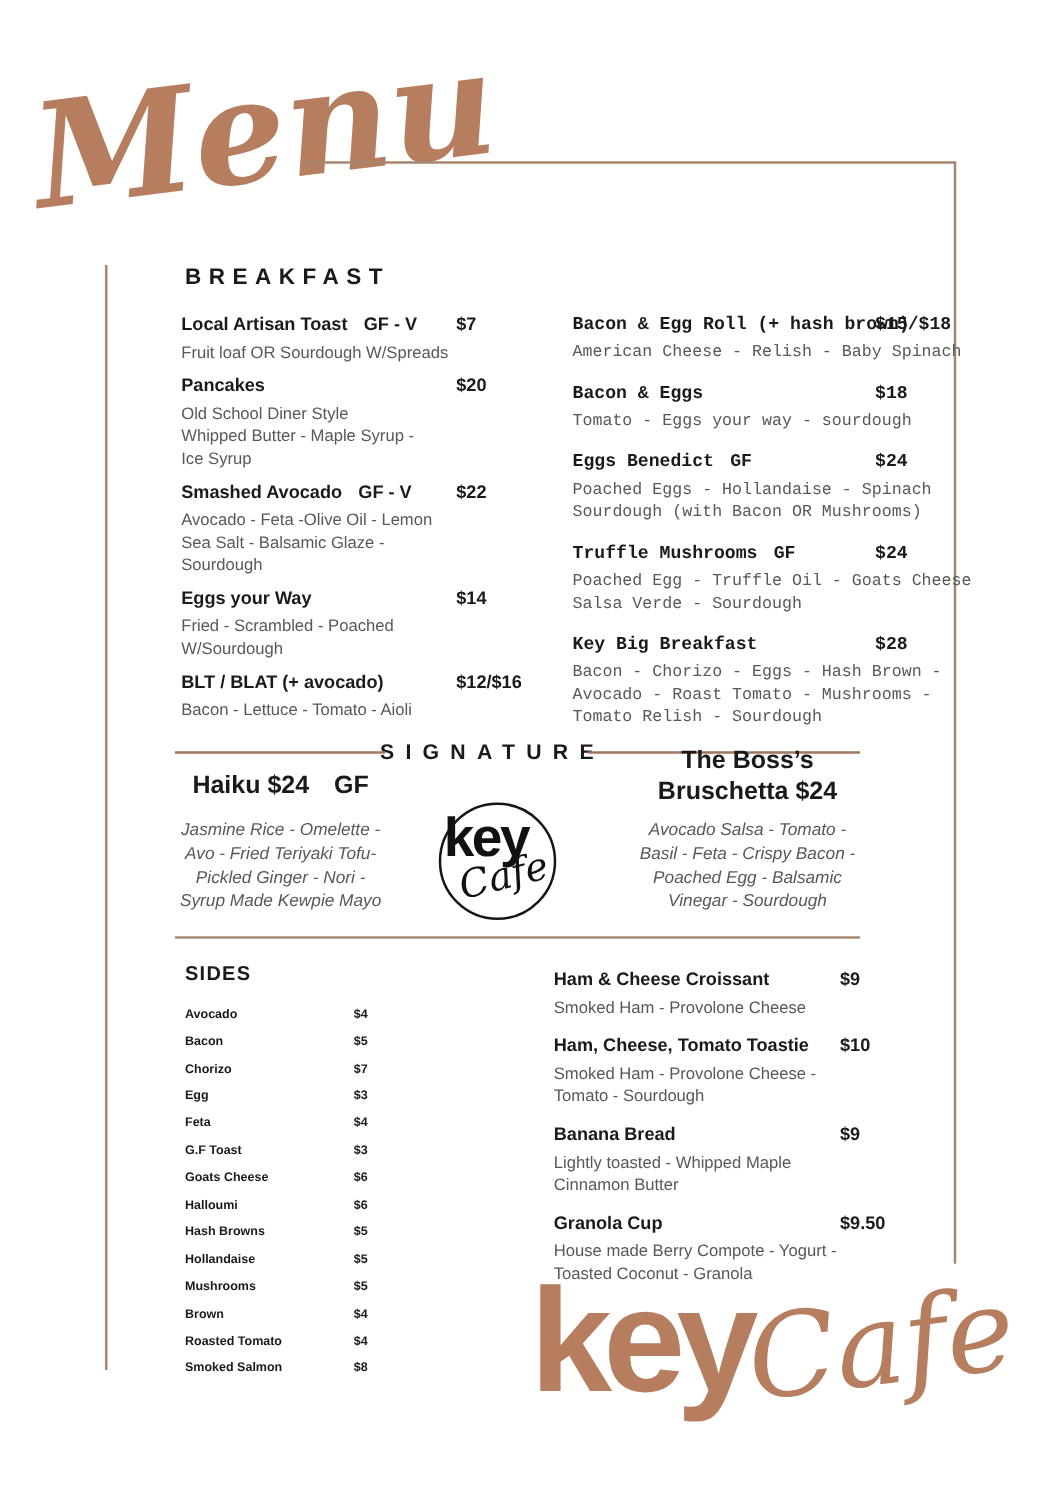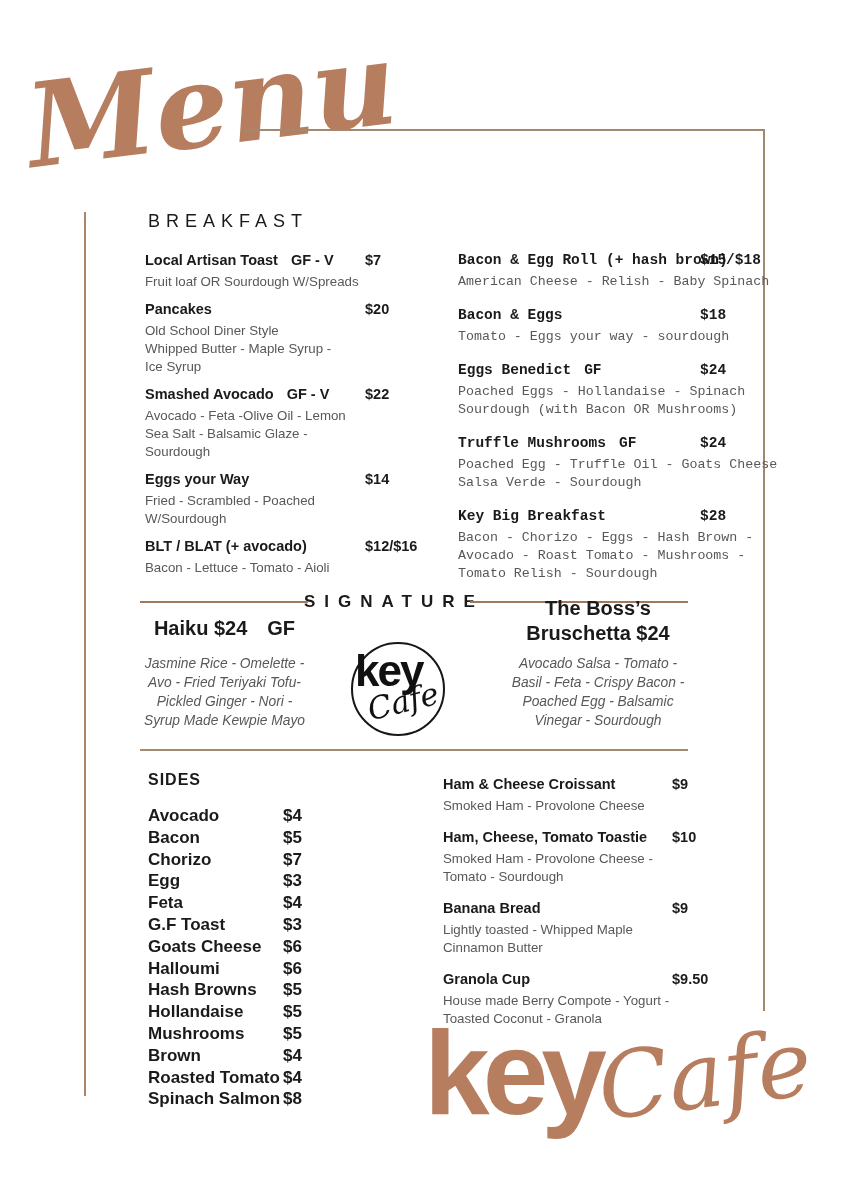--- a/index.html
+++ b/index.html
@@ -17,21 +17,21 @@
     font-family:"DejaVu Serif",serif;font-style:italic;font-weight:bold;
     font-size:116px;color:var(--terra);transform:rotate(-7deg);}
 
   
   .rule{position:absolute;background:var(--rule);}
   .top-rule{left:243px;top:129px;width:521px;height:2px;}
   .right-rule{left:763px;top:129px;width:2px;height:882px;}
   .left-rule{left:84px;top:212px;width:2px;height:884px;background:#b08467;}
 
   .breakfast-heading{position:absolute;left:148px;top:211px;
-    font-size:18px;font-weight:normal;letter-spacing:6px;}
+    font-size:18px;font-weight:bold;letter-spacing:6px;}
 
   
   .col{position:absolute;}
   #bf-left{left:145px;top:250px;width:305px;}
   #bf-right{left:458px;top:250px;width:305px;}
   .item{position:relative;margin-bottom:8px;}
   #bf-right .item{margin-bottom:14px;font-family:Liberation Mono, monospace;}
   #extras .item{margin-bottom:12px;}
   .item-head{position:relative;white-space:nowrap;font-weight:bold;font-size:14.5px;
     line-height:20px;margin-bottom:3px;color:var(--ink);}
@@ -61,21 +61,21 @@
   .logo-circle{position:absolute;left:4px;top:6px;width:90px;height:90px;
     border:2px solid #161616;border-radius:50%;}
   .logo-key{position:absolute;left:8px;top:10px;font-size:44px;font-weight:bold;
     letter-spacing:-2px;color:#111;}
   .logo-cafe{position:absolute;left:20px;top:47px;font-family:"DejaVu Serif",serif;
     font-style:italic;font-size:31px;color:#111;transform:rotate(-14deg);}
 
   
   .sides-heading{position:absolute;left:148px;top:771px;font-size:16px;font-weight:bold;letter-spacing:1px;}
   #sides-list{position:absolute;left:148px;top:806px;width:210px;}
-  .side-row{position:relative;height:21.8px;font-size:17px;font-weight:bold;}
+  .side-row{position:relative;height:21.8px;font-size:10px;font-weight:bold;}
   .side-price{position:absolute;left:135px;top:0;}
 
   #extras{left:443px;top:774px;width:305px;}
 
   
   .bottom-logo{position:absolute;left:424px;top:1014px;display:flex;align-items:flex-start;color:var(--terra);}
   .bl-key{font-size:118px;font-weight:bold;letter-spacing:-7px;line-height:1;}
   .bl-cafe{font-family:"DejaVu Serif",serif;font-style:italic;font-size:92px;line-height:1;
     margin-left:-2px;margin-top:16px;transform:rotate(-7deg);}
 </style>
@@ -189,21 +189,21 @@
       <div class="side-row"><span class="side-name">Egg</span><span class="side-price">$3</span></div>
       <div class="side-row"><span class="side-name">Feta</span><span class="side-price">$4</span></div>
       <div class="side-row"><span class="side-name">G.F Toast</span><span class="side-price">$3</span></div>
       <div class="side-row"><span class="side-name">Goats Cheese</span><span class="side-price">$6</span></div>
       <div class="side-row"><span class="side-name">Halloumi</span><span class="side-price">$6</span></div>
       <div class="side-row"><span class="side-name">Hash Browns</span><span class="side-price">$5</span></div>
       <div class="side-row"><span class="side-name">Hollandaise</span><span class="side-price">$5</span></div>
       <div class="side-row"><span class="side-name">Mushrooms</span><span class="side-price">$5</span></div>
       <div class="side-row"><span class="side-name">Brown</span><span class="side-price">$4</span></div>
       <div class="side-row"><span class="side-name">Roasted Tomato</span><span class="side-price">$4</span></div>
-      <div class="side-row"><span class="side-name">Spinach Salmon</span><span class="side-price">$8</span></div>
+      <div class="side-row"><span class="side-name">Smoked Salmon</span><span class="side-price">$8</span></div>
     </div>
 
   <div class="col" id="extras">
       <div class="item">
         <div class="item-head"><span class="item-name">Ham &amp; Cheese Croissant</span><span class="item-price">$9</span></div>
         <div class="desc-line">Smoked Ham - Provolone Cheese</div>
       </div>
       <div class="item">
         <div class="item-head"><span class="item-name">Ham, Cheese, Tomato Toastie</span><span class="item-price">$10</span></div>
         <div class="desc-line">Smoked Ham - Provolone Cheese -</div>

